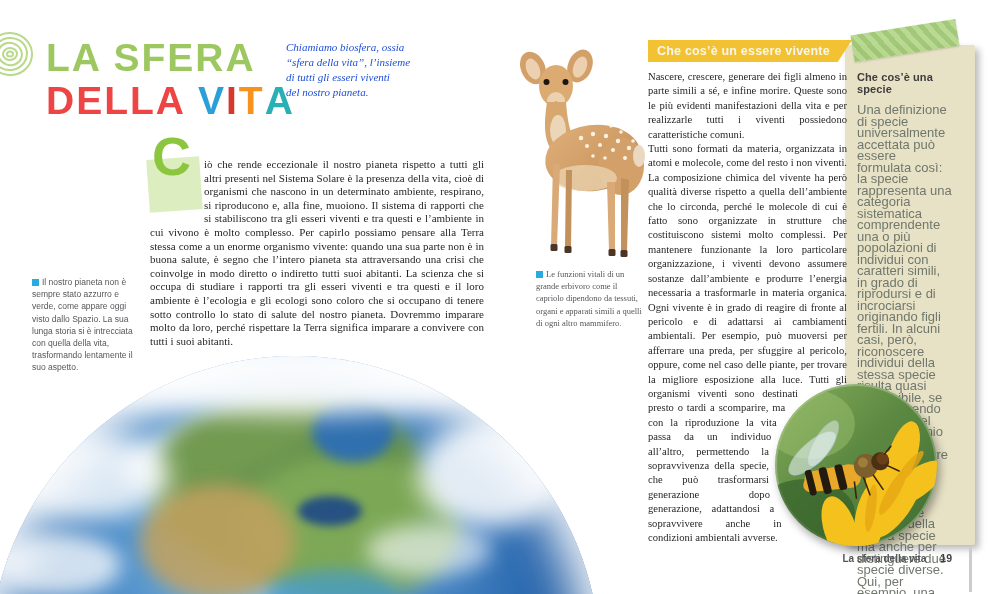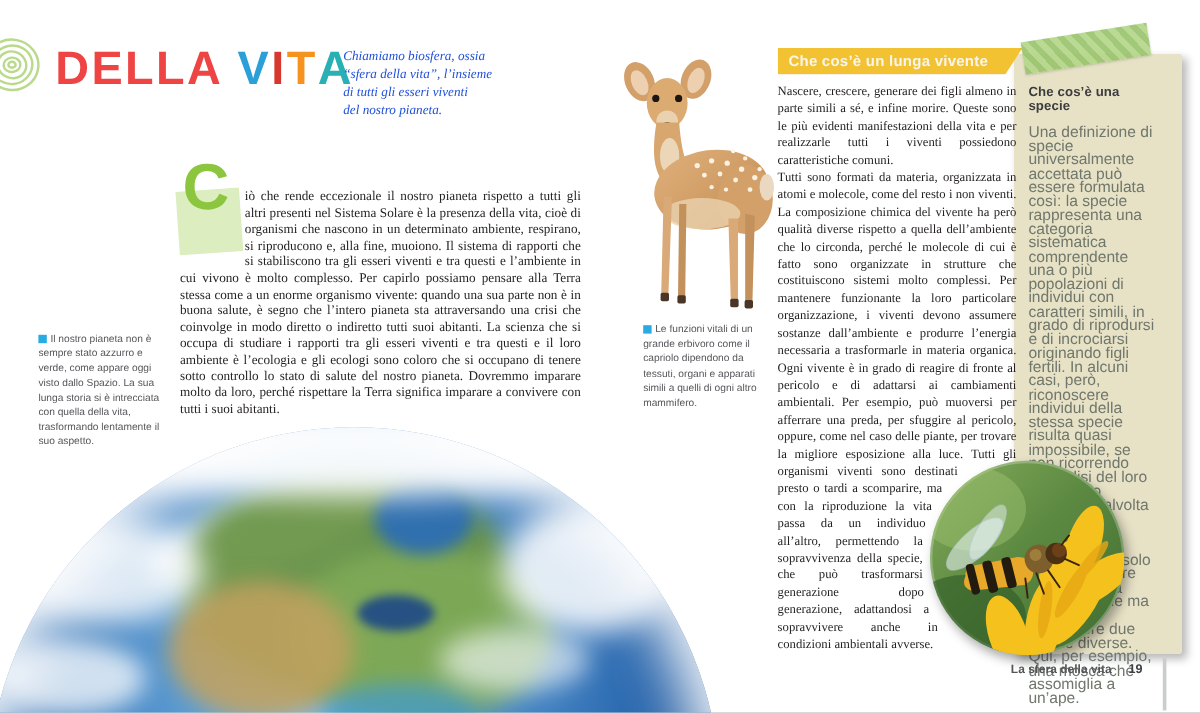--- a/index.html
+++ b/index.html
@@ -14,21 +14,21 @@
   .intro { position:absolute; left:286px; top:40px; width:190px; font-family:"Liberation Serif",serif; font-style:italic; font-size:11px; line-height:15px; color:#1d4ed8; white-space:pre-line; }
 
   .body-left { position:absolute; left:150px; top:158px; width:334px; font-family:"Liberation Serif",serif; font-size:11px; line-height:13.6px; color:#231f20; text-align:justify; }
   .dropcap { float:left; width:48px; height:54px; position:relative; margin:1px 6px 0 0; }
   .dropcap .box { position:absolute; left:-2px; top:-1px; width:53px; height:53px; transform:rotate(-4deg); }
   .dropcap .letter { position:absolute; left:2px; top:-9px; font-family:"Liberation Sans",sans-serif; font-weight:bold; font-size:54px; }
   .body-left b { font-weight:normal; }
 
   .caption { position:absolute; font-size:8.5px; line-height:12.2px; color:#55565a; }
   .cap-left { left:32px; top:276px; width:110px; }
-  .cap-deer { left:536px; top:268px; width:108px; }
+  .cap-deer { left:536px; top:268px; width:108px;font-family:Liberation Serif, serif; }
   .bullet { display:inline-block; width:7px; height:7px; margin-right:3px; vertical-align:-0.5px; }
 
   
   .earth { position:absolute; left:-10px; top:356px; width:610px; height:610px; border-radius:50%;
            background:radial-gradient(circle at 45% 32%, #a6cde9 0%, #5f9fd4 20%, #2e6cb2 48%, #1d4f92 72%, #163f7c 100%);
            box-shadow:inset 0 0 46px 18px rgba(255,255,255,0.92); overflow:hidden; z-index:0; }
   .earth .blob { position:absolute; border-radius:50%; }
   .e-green1 { left:160px; top:38px; width:280px; height:185px; background:rgba(106,148,66,.92); filter:blur(10px); }
   .e-green2 { left:250px; top:100px; width:220px; height:145px; background:rgba(128,172,88,.85); filter:blur(9px); }
   .e-tan    { left:150px; top:128px; width:155px; height:115px; background:rgba(192,160,94,.88); filter:blur(9px); }
@@ -49,21 +49,21 @@
   .banner { position:absolute; left:648px; top:40px; width:204px; height:22px; z-index:2;
             clip-path:polygon(0 0, 100% 0, 93% 100%, 0 100%);
             display:flex; align-items:center; padding-left:9px;
             font-weight:bold; font-size:12.5px; color:#f8f6ec; letter-spacing:0.2px;
             filter:drop-shadow(2px 2px 2px rgba(0,0,0,0.25)); }
 
   .col-right { position:absolute; left:648px; top:70px; width:199px; font-family:"Liberation Serif",serif; font-size:10.6px; line-height:14.4px; color:#231f20; text-align:justify; z-index:2; }
   .col-right p { margin:0; }
   .bee-float { float:right; width:78px; height:170px; shape-outside:circle(86px at 90px 82px); shape-margin:5px; }
 
-  .sidebar { position:absolute; left:845px; top:45px; width:140px; height:500px; border-radius:2px;
+  .sidebar { position:absolute; left:845px; top:45px; width:130px; height:500px; border-radius:2px;
              box-shadow:4px 4px 7px rgba(0,0,0,0.28); padding:26px 23px 10px 12px; z-index:1; }
   .sidebar h3 { font-size:11px; font-weight:bold; color:#3c3c3e; margin-bottom:9px; letter-spacing:0.1px; }
   .sidebar .note-text { font-size:13px; line-height:11.5px; color:#70776c; }
   .tape { position:absolute; left:852px; top:27px; width:106px; height:27px; transform:rotate(-9deg); z-index:3;
           background:repeating-linear-gradient(55deg, rgba(154,196,110,.92) 0 5px, rgba(180,214,138,.92) 5px 10px);
           box-shadow:0 1px 2px rgba(0,0,0,0.15); }
 
   .bee-circle { position:absolute; left:775px; top:384px; width:162px; height:162px; border-radius:50%; overflow:hidden; z-index:4;
                 background:linear-gradient(135deg, #86ad5c 0%, #5d8a42 45%, #3f6b30 100%);
                 box-shadow:3px 5px 9px rgba(0,0,0,0.35), inset 0 0 0 2px rgba(255,255,255,0.25); }
@@ -83,20 +83,23 @@
     <g fill="none" stroke="#b9d98b" stroke-width="2" stroke-linecap="round">
       <ellipse cx="26" cy="26" rx="22" ry="21" transform="rotate(8 26 26)"></ellipse>
       <ellipse cx="26" cy="26" rx="17" ry="16" transform="rotate(-12 26 26)"></ellipse>
       <ellipse cx="26" cy="26" rx="12" ry="11" transform="rotate(20 26 26)"></ellipse>
       <ellipse cx="26" cy="26" rx="7" ry="6" transform="rotate(-5 26 26)"></ellipse>
       <ellipse cx="26" cy="26" rx="3" ry="2.5"></ellipse>
     </g>
   </svg>
 
   <div class="title">
+    <div class="row">
+      <span style="color: rgb(157, 199, 96);">LA SFERA</span>
+    </div>
     <div class="row">
       <span style="color: #ef4444;">DELLA</span>
       <span class="sp"></span>
       <span style="color: rgb(43, 159, 216);">V</span>
       <span style="color: rgb(214, 56, 46);">I</span>
       <span style="color: rgb(246, 146, 30);">T</span>
       <span style="color: rgb(40, 176, 181);">A</span>
     </div>
   </div>
 
@@ -182,21 +185,21 @@
         <circle cx="130" cy="95" r="1.8"></circle>
       <circle cx="118" cy="86" r="1.8"></circle>
         <circle cx="108" cy="80" r="1.8"></circle>
     </g>
   </svg>
 
   <div class="caption cap-deer">
     <span class="bullet" style="background-color: rgb(41, 171, 226);"></span><span>Le funzioni vitali di un grande erbivoro come il capriolo dipendono da tessuti, organi e apparati simili a quelli di ogni altro mammifero.</span>
   </div>
 
-  <div class="banner" style="background-color: rgb(242, 194, 51);">Che cos’è un lunga vivente</div>
+  <div class="banner" style="background-color: rgb(242, 194, 51);">Che cos’è un essere vivente</div>
 
   <div class="col-right">
     <p><span>Nascere, crescere, generare dei figli almeno in parte simili a sé, e infine morire. Queste sono le più evidenti manifestazioni della vita e per realizzarle tutti i viventi possiedono caratteristiche comuni.</span></p>
     <p><span>Tutti sono formati da materia, organizzata in atomi e molecole, come del resto i non viventi. La composizione chimica del vivente ha però qualità diverse rispetto a quella dell’ambiente che lo circonda, perché le molecole di cui è fatto sono organizzate in strutture che costituiscono sistemi molto complessi. Per mantenere funzionante la loro particolare organizzazione, i viventi devono assumere sostanze dall’ambiente e produrre l’energia necessaria a trasformarle in materia organica. Ogni vivente è in grado di reagire di fronte al pericolo e di adattarsi ai cambiamenti ambientali. Per esempio, può muoversi per afferrare una preda, per sfuggire al pericolo, oppure, come nel caso delle piante, per trovare la migliore esposizione alla luce. </span><span class="bee-float"></span><span>Tutti gli organismi viventi sono destinati presto o tardi a scomparire, ma con la riproduzione la vita passa da un individuo all’altro, permettendo la sopravvivenza della specie, che può trasformarsi generazione dopo generazione, adattandosi a sopravvivere anche in condizioni ambientali avverse.</span></p>
   </div>
 
   <div class="sidebar" style="background-color: rgb(231, 226, 198);">
     <h3>Che cos’è una specie</h3>
     <div class="note-text">Una definizione di specie universalmente accettata può essere formulata così: la specie rappresenta una categoria sistematica comprendente una o più popolazioni di individui con caratteri simili, in grado di riprodursi e di incrociarsi originando figli fertili. In alcuni casi, però, riconoscere individui della stessa specie risulta quasi impossibile, se non ricorrendo all’analisi del loro patrimonio genetico. Talvolta occorre analizzare il patrimonio genetico non solo per riconoscere individui della stessa specie ma anche per distinguere due specie diverse. Qui, per esempio, una mosca che assomiglia a un’ape.</div>
   </div>

